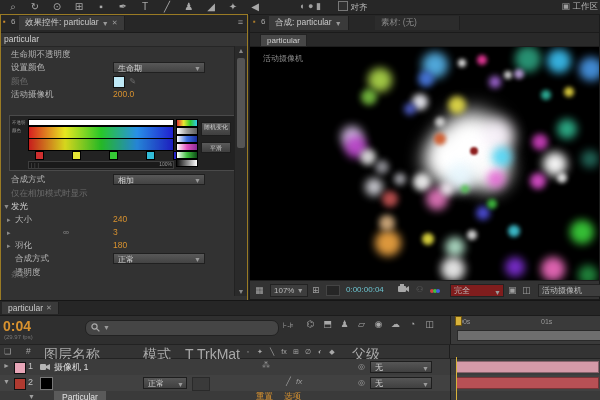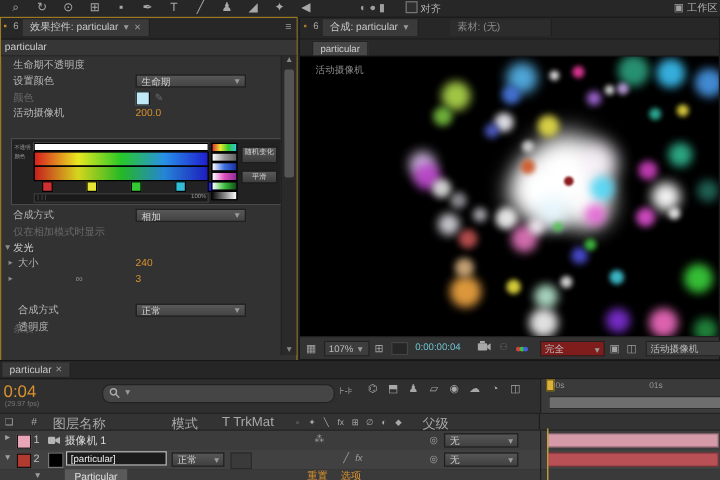--- a/index.html
+++ b/index.html
@@ -18,21 +18,21 @@
   .val{color:#d8922f;}
   .dim{color:#6a6a6a;}
   .dd{position:absolute;left:112px;top:1px;width:92px;height:11px;background:linear-gradient(#585858,#434343);
       border:1px solid #202020;color:#d6d6d6;font-size:8px;line-height:11px;padding-left:4px;box-sizing:border-box;}
   .dd .chev{position:absolute;right:3px;top:0;}
   .icon{color:#9f9f9f;font-size:9px;display:inline-block;}
   .tool{display:inline-block;width:22px;text-align:center;color:#a8a8a8;font-size:10px;}
   .sb{position:absolute;background:#2a2a2a;border-left:1px solid #222;}
   .sb .ar{position:absolute;left:0;width:100%;text-align:center;color:#888;font-size:7px;}
   .swatch{display:inline-block;width:10px;height:10px;border:1px solid #111;vertical-align:middle;}
-  .tl-hdr{position:absolute;font-size:11px;color:#a9a9a9;}
+  .tl-hdr{position:absolute;font-size:14px;color:#a9a9a9;}
   .laybar{position:absolute;height:12px;border:1px solid rgba(0,0,0,.35);box-sizing:border-box;}
   .pdot{position:absolute;border-radius:50%;}
   .num{color:#c2c2c2;}
   .mini-dd{background:linear-gradient(#565656,#404040);border:1px solid #1e1e1e;color:#d0d0d0;
            font-size:8px;height:12px;line-height:12px;padding:0 10px 0 4px;position:absolute;box-sizing:border-box;}
   .mini-dd .chev{position:absolute;right:2px;top:1px;}
   .gradbtn{position:absolute;background:linear-gradient(#5a5a5a,#3e3e3e);border:1px solid #1d1d1d;color:#cfcfcf;
            font-size:6px;text-align:center;box-sizing:border-box;}
 </style>
 </head>
@@ -150,20 +150,25 @@
     <div class="row" style="top:166px;">
       <span class="tri" style="left:6px;">▸</span>
       <span class="lbl" style="left:14px;">大小</span>
       <span class="abs val" style="left:112px;">240</span>
     </div>
     <div class="row" style="top:179px;">
       <span class="tri" style="left:6px;">▸</span>
       <span class="lbl" style="left:14px;margin-top:40px;">透明度</span>
       <span class="abs" style="left:62px;color:#8a8a8a;">∞</span>
       <span class="abs val" style="left:112px;">3</span>
+    </div>
+    <div class="row" style="top:192px;">
+      <span class="tri" style="left:6px;">▸</span>
+      <span class="lbl" style="left:14px;">羽化</span>
+      <span class="abs val" style="left:112px;">180</span>
     </div>
     <div class="row" style="top:205px;">
       <span class="lbl" style="left:14px;">合成方式</span>
       <span class="dd">
         <span>正常</span>
         <span class="chev">▼</span>
       </span>
     </div>
     <div class="row" style="top:221px;">
         <span class="lbl dim">条纹</span>
@@ -293,21 +298,21 @@
 <div class="abs" style="left:0;top:300px;width:600px;height:100px;background:#2f2f2f;border-top:1px solid #161616;">
 
   <div style="height:14px;background:#262626;border-bottom:1px solid #1b1b1b;position:relative;">
     <span class="tab abs" style="left:2px;top:1px;height:12px;">
       <span>particular</span>
       <span class="chev">✕</span>
     </span>
   </div>
 
   <div style="height:28px;position:relative;border-bottom:1px solid #222;">
-    <span class="abs" style="left:3px;top:2px;color:#d8922f;font-size:14px;font-weight:normal;">0:04</span>
+    <span class="abs" style="left:3px;top:2px;color:#d8922f;font-size:14px;font-weight:bold;">0:04</span>
     <span class="abs" style="left:4px;top:18px;color:#777;font-size:6px;">(29.97 fps)</span>
     <span class="abs" style="left:85px;top:4px;width:192px;height:14px;background:#454545;border:1px solid #222;border-radius:7px;">
       <span class="abs" style="left:5px;top:2px;">
         <svg width="9" height="9" viewBox="0 0 9 9">
             <circle cx="3.5" cy="3.5" r="2.6" fill="none" stroke="#aaa" stroke-width="1.2"></circle>
             <line x1="5.6" y1="5.6" x2="8.4" y2="8.4" stroke="#aaa" stroke-width="1.2"></line>
           </svg>
       </span>
       <span class="chev abs" style="left:17px;top:3px;">▼</span>
       <input style="position: absolute; left: 26px; top: 1px; width: 158px; height: 10px; background: transparent; border: none; outline: none; color: rgb(204, 204, 204); font-size: 8px;" placeholder="">
@@ -358,23 +363,20 @@
         <span class="chev">▼</span>
       </span>
       <div class="laybar" id="bar1" style="left: 456px; top: 2px; width: 143px; background: rgb(213, 154, 168);"></div>
     </div>
 
     <div class="abs" style="left:0;top:16px;width:600px;height:16px;background:#414141;border-bottom:1px solid #2a2a2a;">
       <span class="abs icon" style="left:3px;top:3px;font-size:7px;">▼</span>
       <span class="swatch abs" id="chip2" style="left: 14px; top: 3px; background: rgb(176, 58, 48);"></span>
       <span class="abs num" style="left:28px;top:2px;">2</span>
       <span class="abs" style="left:40px;top:2px;width:11px;height:11px;background:#000;border:1px solid #777;"></span>
-      <span class="abs" style="left:55px;top:1px;width:84px;height:12px;background:#1c1c1c;border:1px solid #c0c0c0;color:#eee;font-size:8px;line-height:12px;padding-left:3px;box-sizing:border-box;">
-        <span>[particular]</span>
-      </span>
       <span class="mini-dd" style="left:143px;top:2px;width:44px;">
         <span>正常</span>
         <span class="chev">▼</span>
       </span>
       <span class="abs" style="left:192px;top:2px;width:16px;height:12px;background:#3a3a3a;border:1px solid #2a2a2a;"></span>
       <span class="abs icon" style="left:286px;top:2px;font-size:8px;">╱</span>
       <span class="abs icon" style="left:296px;top:2px;font-size:8px;font-style:italic;">fx</span>
       <span class="abs icon" style="left:358px;top:3px;font-size:8px;">◎</span>
       <span class="mini-dd" style="left:370px;top:2px;width:62px;">
         <span>无</span>

